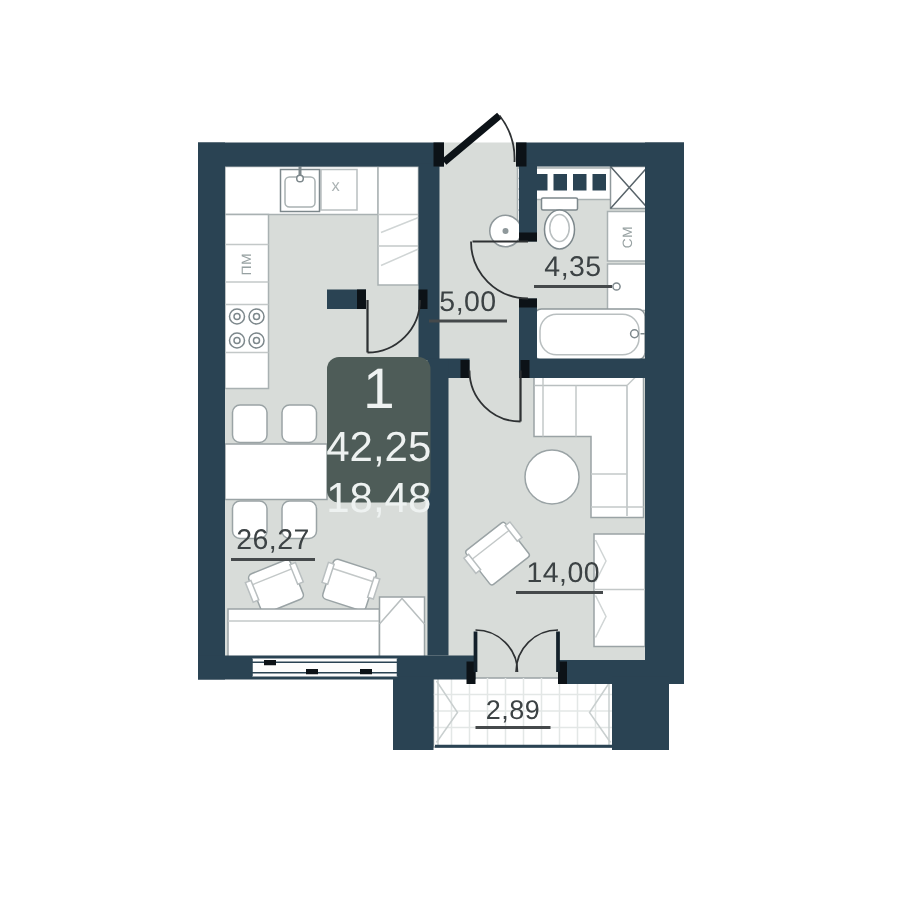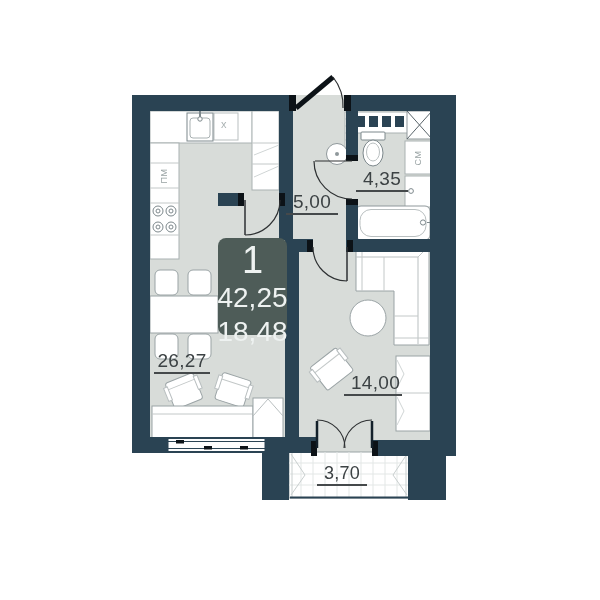--- a/index.html
+++ b/index.html
@@ -253,21 +253,21 @@
   </svg>
 
   <div class="room-label" style="left:154px;top:351px;width:52px;">26,27</div>
 
   <div class="room-label" style="left:286px;top:192px;width:48px;">5,00</div>
 
   <div class="room-label" style="left:356px;top:169px;width:48px;">4,35</div>
 
   <div class="room-label" style="left:344px;top:373px;width:54px;text-align:right;">14,00</div>
 
-  <div class="room-label small" style="left:317px;top:464px;width:46px;">3,70</div>
+  <div class="room-label small" style="left:317px;top:464px;width:46px;">2,89</div>
 
   <div class="vert-label" style="left:149px;top:163px;width:30px;height:25px;">
     <span>ПМ</span>
   </div>
 
   <div class="vert-label" style="left:405px;top:141px;width:26px;height:33px;">
     <span>СМ</span>
   </div>
 
   <div class="cab-mark" style="left:221px;top:118px;">x</div>

